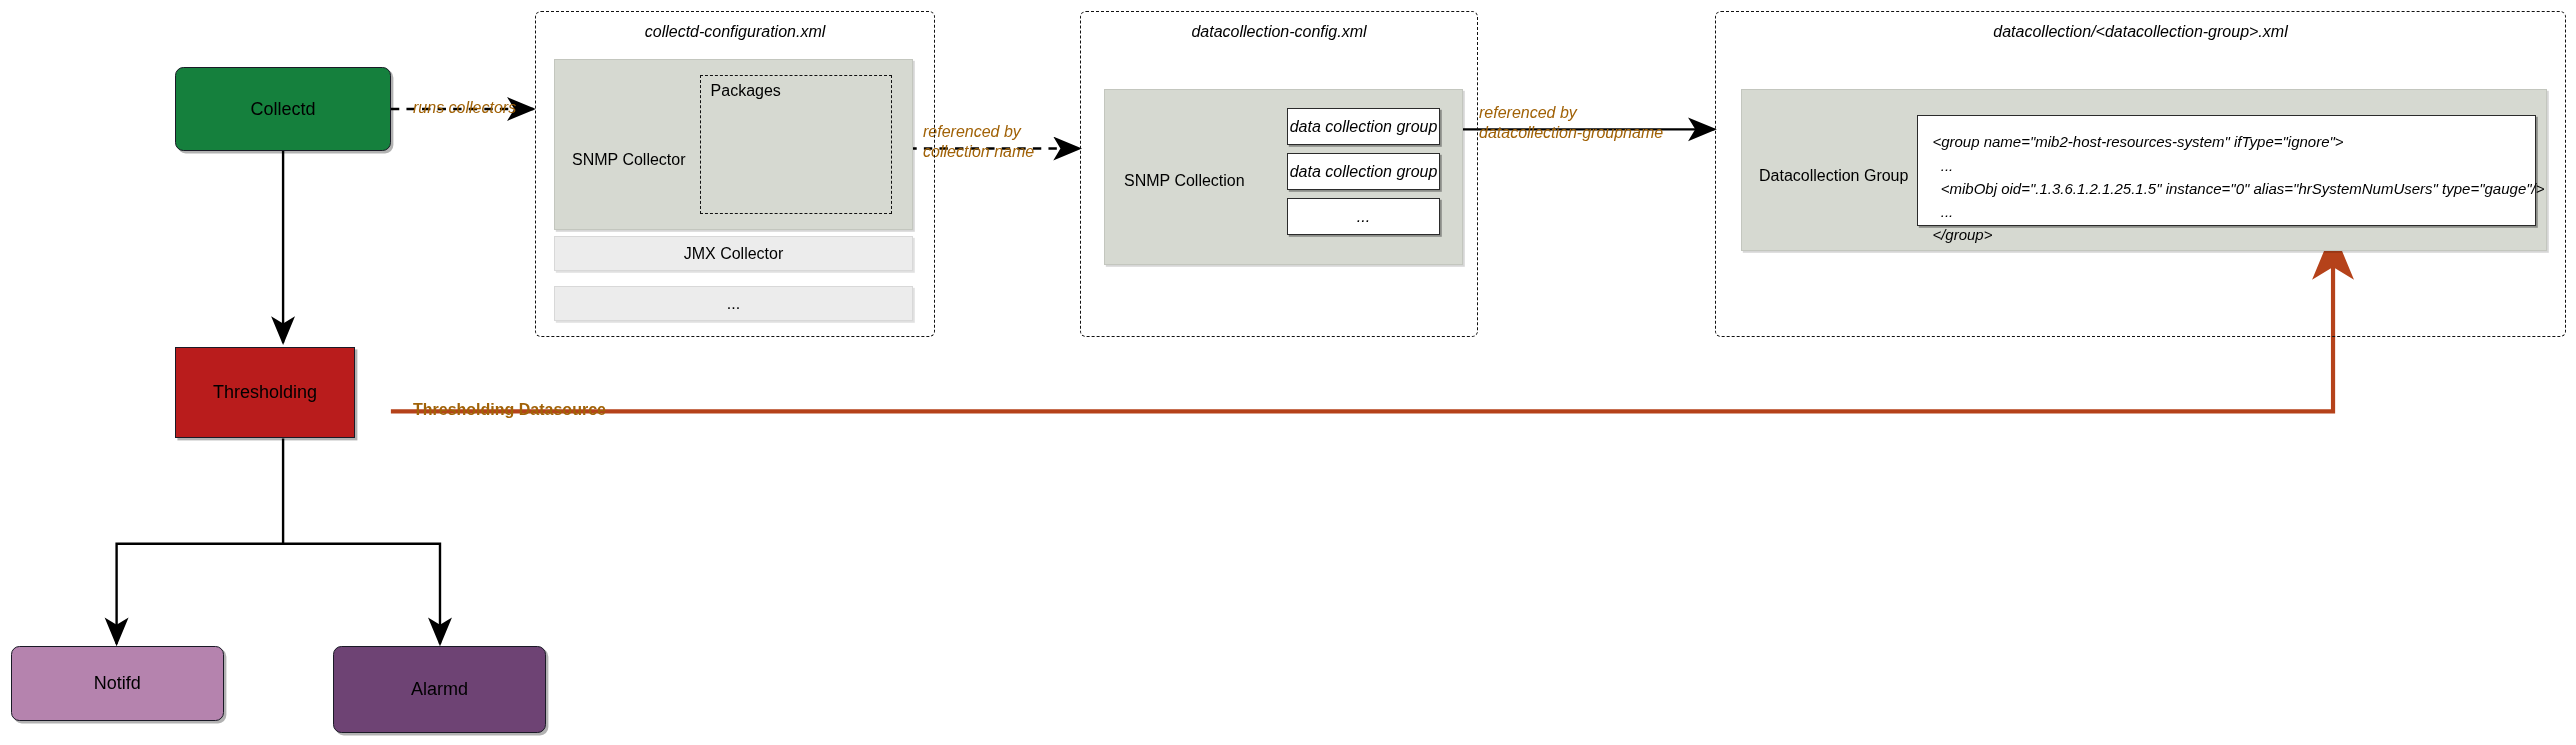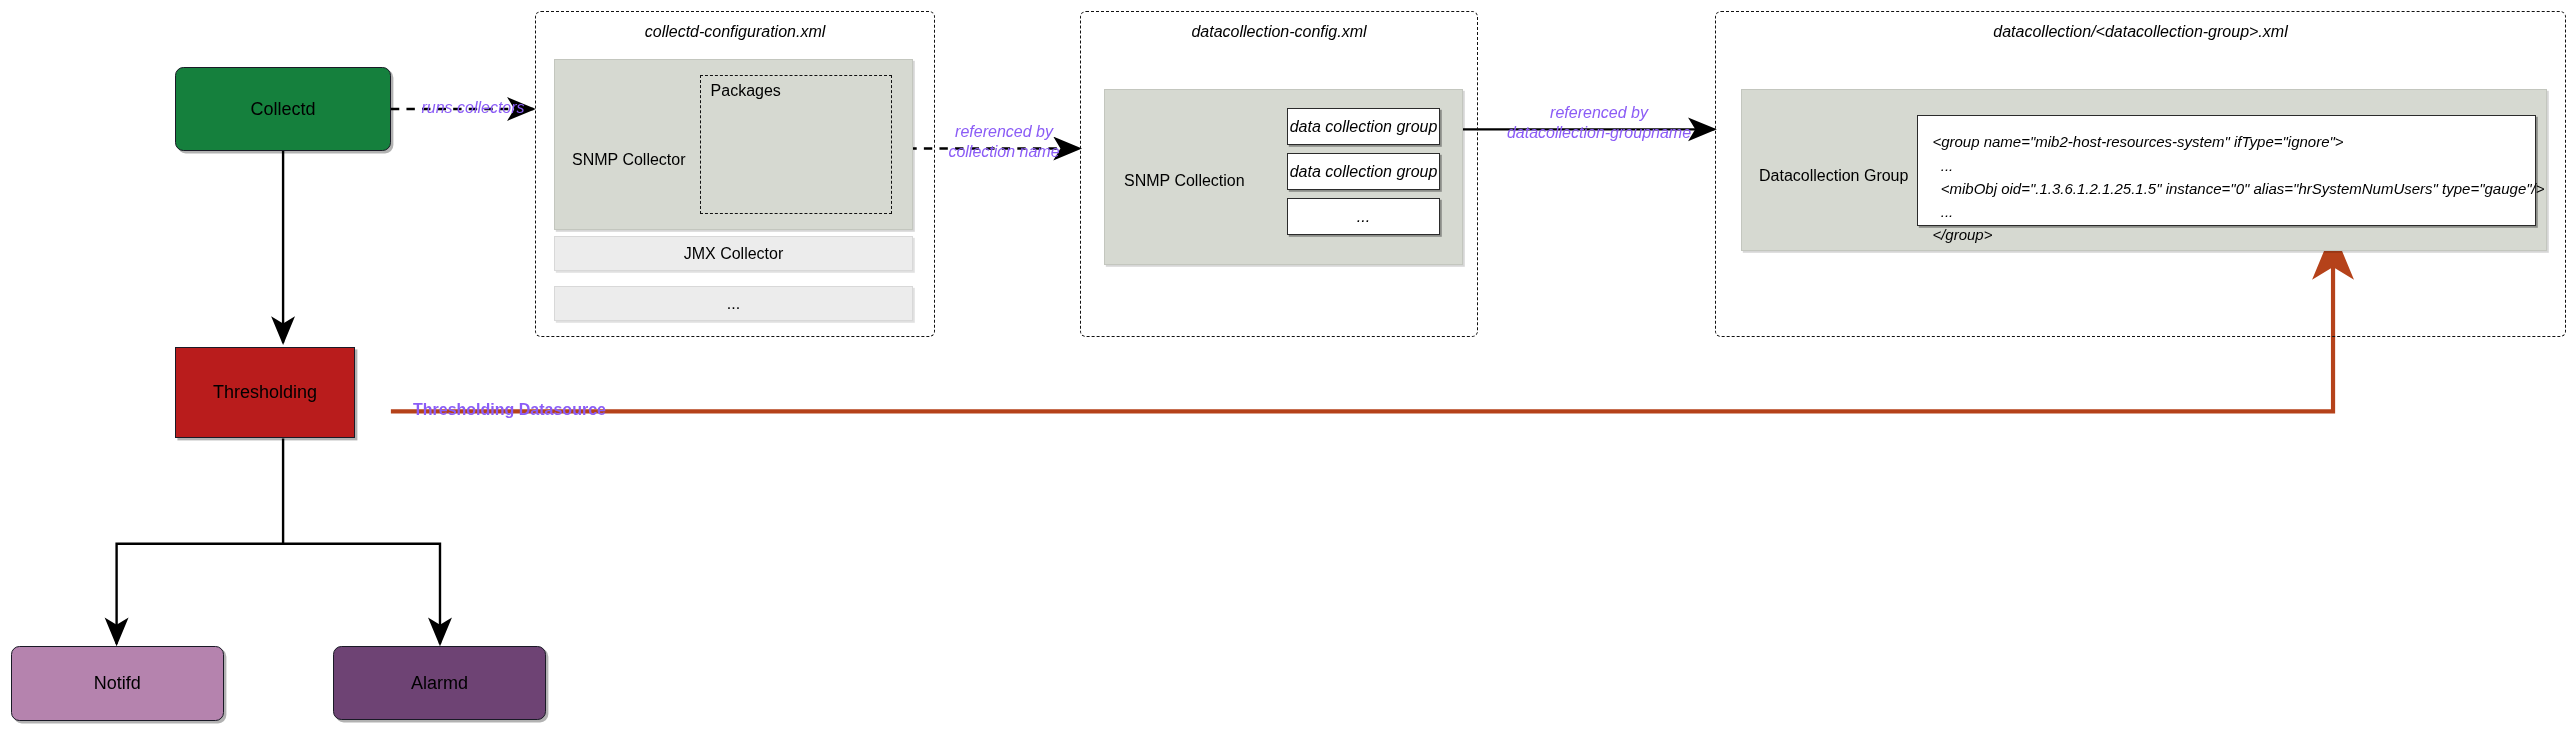--- a/index.html
+++ b/index.html
@@ -124,22 +124,22 @@
     white-space: pre;
     color: #000000;
     text-align: left;
   }
 
   
   .conn-label {
     position: absolute;
     font-style: italic;
     font-size: 16px;
-    color: #8b5cf6;
-    text-align: center;
+    color: #a16207;
+    text-align: left;
     line-height: 1.25;
     white-space: pre-line;
   }
   .conn-label.bold {
     font-style: normal;
     font-weight: bold;
     white-space: nowrap;
   }
   svg.wires {
     position: absolute;
@@ -185,21 +185,21 @@
   </div>
 
   <div class="node proc shadowed" style="left:175px; top:347px; width:180px; height:91px; background:#b91c1c;">
     <span>Thresholding</span>
   </div>
 
   <div class="node proc rounded shadowed" style="left:10.8px; top:646px; width:213px; height:75px; background:#b583ae;">
     <span>Notifd</span>
   </div>
 
-  <div class="node proc rounded shadowed" style="left:333px; top:646px; width:213px; height:74px; background:#6e4374; color:#000000;">
+  <div class="node proc rounded shadowed" style="left:333px; top:646px; width:213px; height:87px; background:#6e4374; color:#000000;">
     <span>Alarmd</span>
   </div>
 
   <div class="conn-label" style="left:413px; top:98px; width:120px;">runs collectors</div>
 
   <div class="conn-label" style="left:923px; top:122px; width:162px;">referenced by
 collection name</div>
 
   <div class="conn-label" style="left:1479px; top:103px; width:240px;">referenced by
 datacollection-groupname</div>

